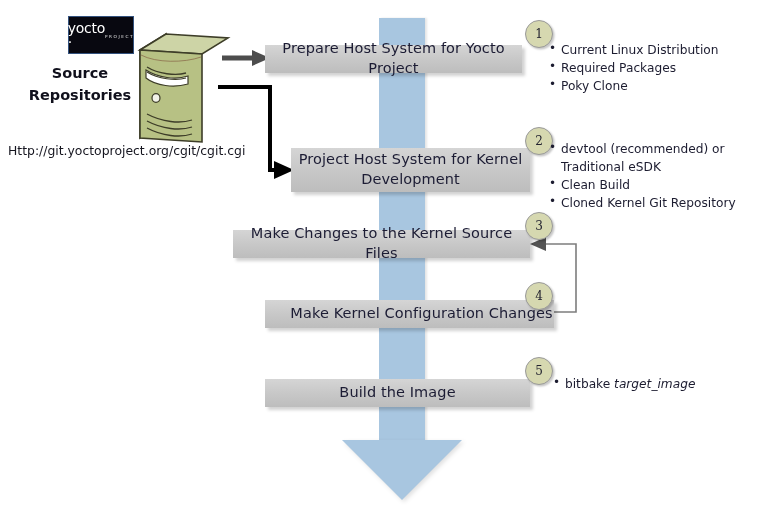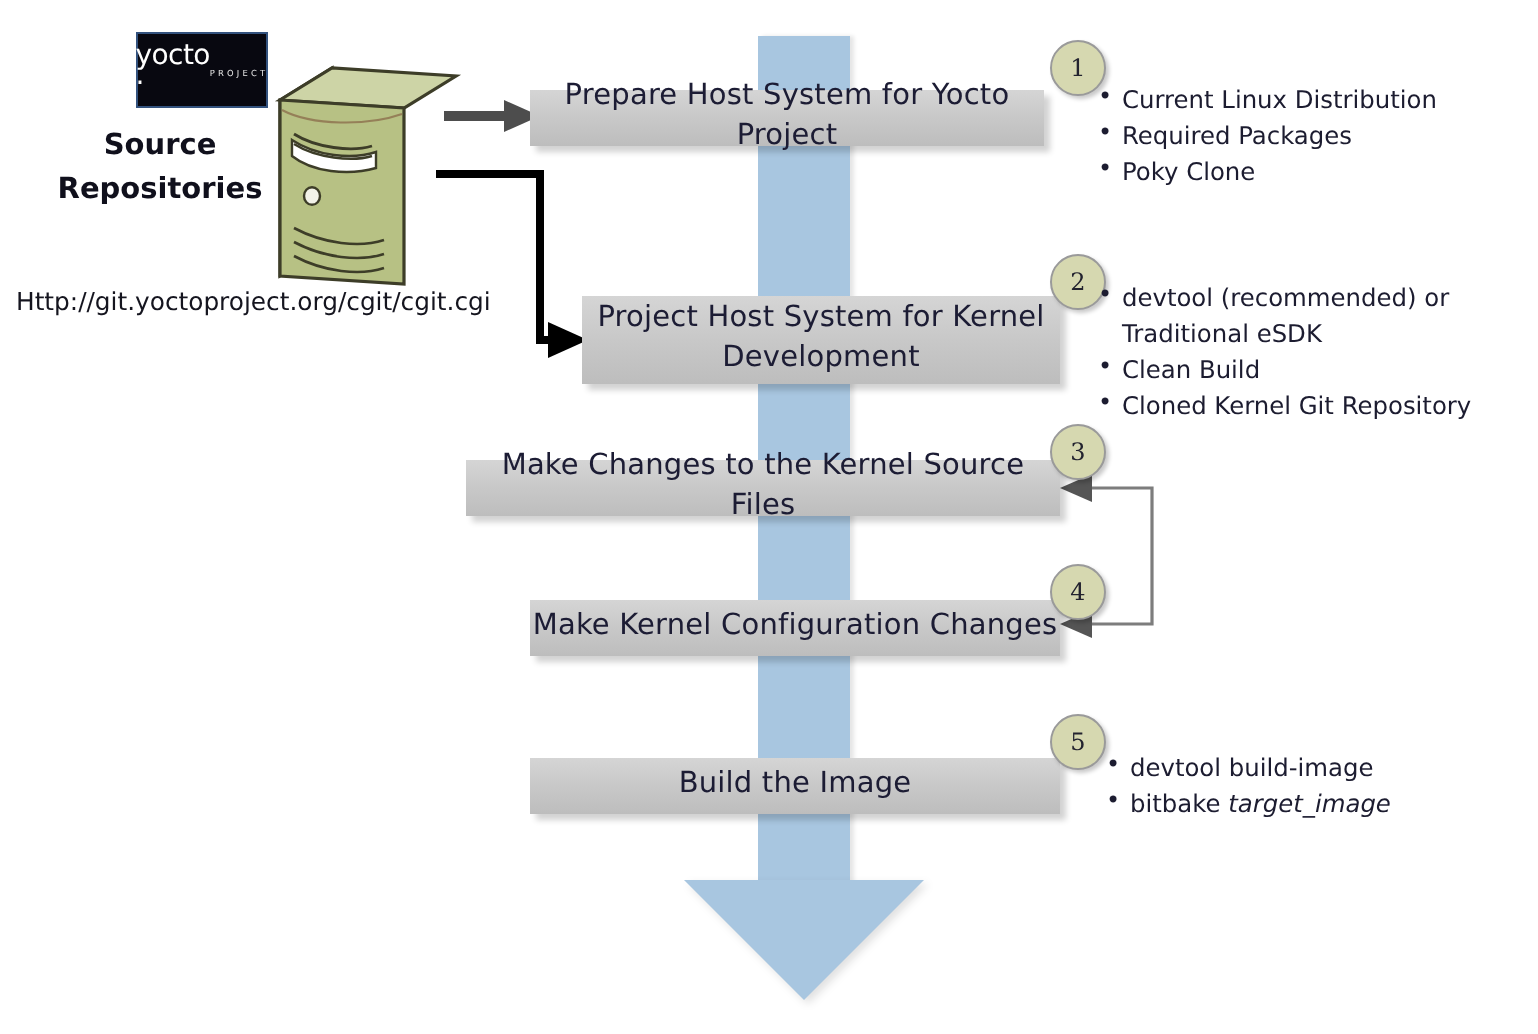--- a/index.html
+++ b/index.html
@@ -54,21 +54,21 @@
     justify-content: center;
     text-align: center;
     font-size: 14.5px;
     color: #1c1c34;
     line-height: 1.35;
     letter-spacing: 0.1px;
   }
   #box1 { left: 265px; top: 45px;  width: 257px; height: 28px; }
   #box2 { left: 291px; top: 148px; width: 239px; height: 44px; }
   #box3 { left: 233px; top: 230px; width: 297px; height: 28px; }
-  #box4 { left: 265px; top: 300px; width: 265px; height: 28px; }
+  #box4 { left: 265px; top: 300px; width: 265px; height: 28px; padding-left: 24px; }
   #box5 { left: 265px; top: 379px; width: 265px; height: 28px; }
 
   
   .numcircle {
     position: absolute;
     width: 26px;
     height: 26px;
     border-radius: 50%;
     background: #d6d8b0;
     border: 1.5px solid #9a9a9a;
@@ -260,17 +260,16 @@
   </ul>
 
   <ul class="blist" id="bul2">
     <li>devtool (recommended) or Traditional eSDK</li>
     <li>Clean Build</li>
     <li>Cloned Kernel Git Repository</li>
   </ul>
 
 
   <ul class="blist" id="bul5">
-    <li>devtool build-image</li>
     <li><span>bitbake </span><span class="ital">target_image</span></li>
   </ul>
 
 </div>
 
 </body></html>

